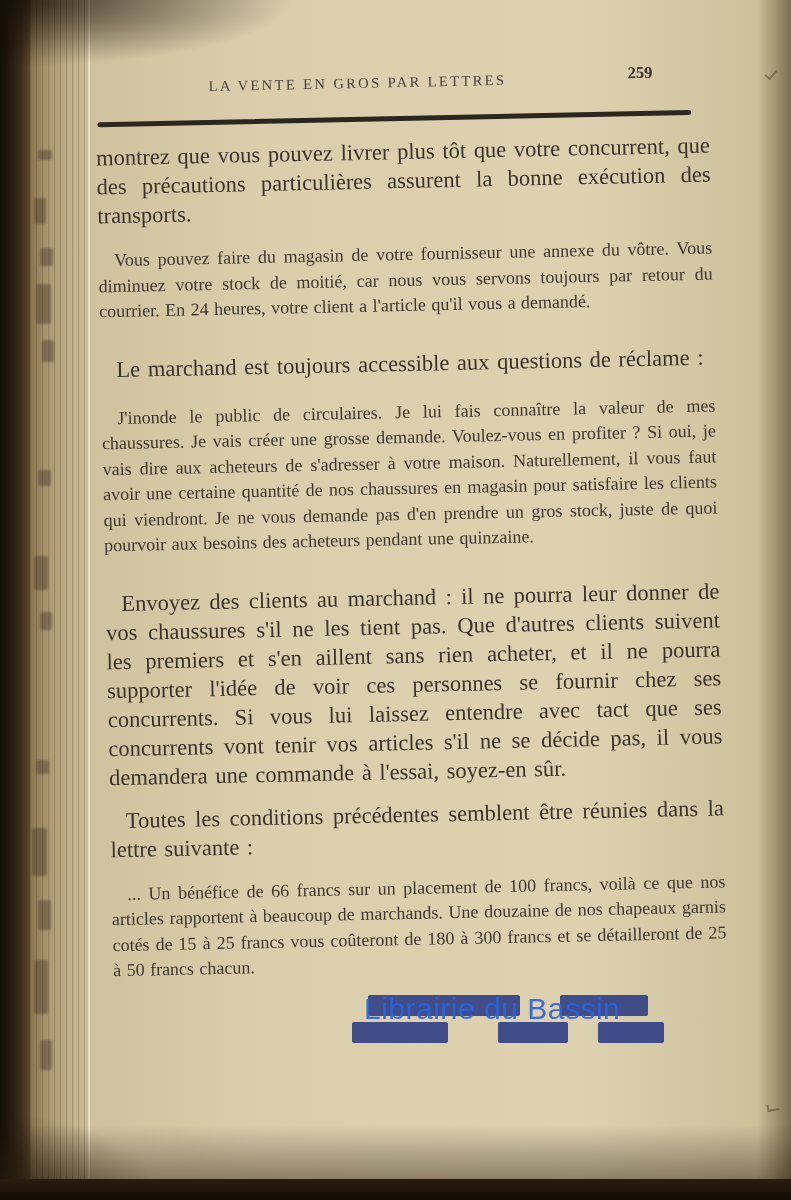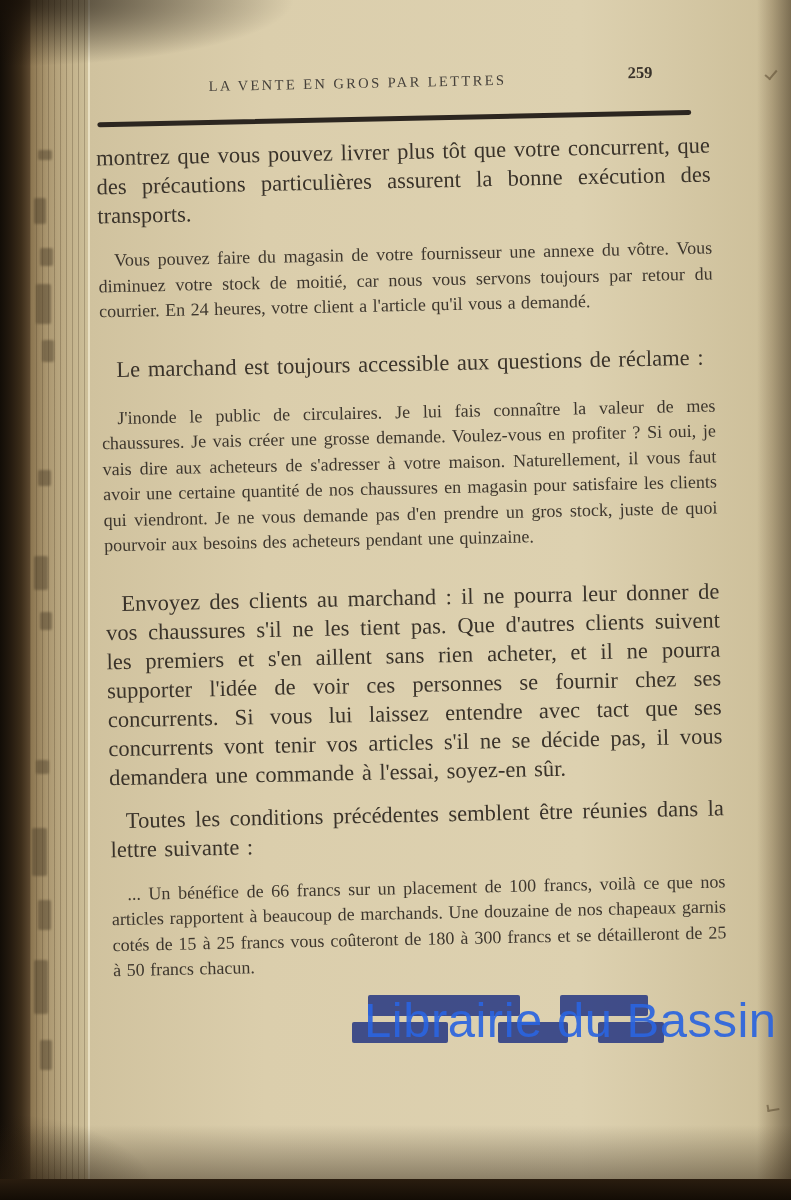--- a/index.html
+++ b/index.html
@@ -42,21 +42,21 @@
   .rule{height:5px;width:594px;margin:10px 6px 6px 2px;background:#2c2620;border-radius:3px;}
   p{margin:0;text-align:justify;}
   .lg{font-size:22.5px;line-height:29px;word-spacing:2px;color:#3a332a;}
   .sm{font-size:18px;line-height:25.5px;word-spacing:1px;color:#3e372e;}
   .indent{text-indent:16px;}
   .mt16{margin-top:16px;}.mt18{margin-top:18px;}.mt22{margin-top:22px;}
   .mt30{margin-top:30px;}.mt14{margin-top:14px;}
   
   .wm-box{position:absolute;z-index:7;background:#1d2f80;opacity:.82;border-radius:2px;}
   .watermark{position:absolute;left:364px;top:992px;z-index:8;white-space:nowrap;
-    font-family:"Liberation Sans","DejaVu Sans",sans-serif;font-size:49px;font-weight:500;
+    font-family:"Liberation Sans","DejaVu Sans",sans-serif;font-size:30px;font-weight:500;
     color:rgba(42,100,222,.92);letter-spacing:.5px;}
 </style>
 </head>
 <body>
 
 <div class="stage">
 
   <div class="page-main"></div>
 
   <div class="text-col">

